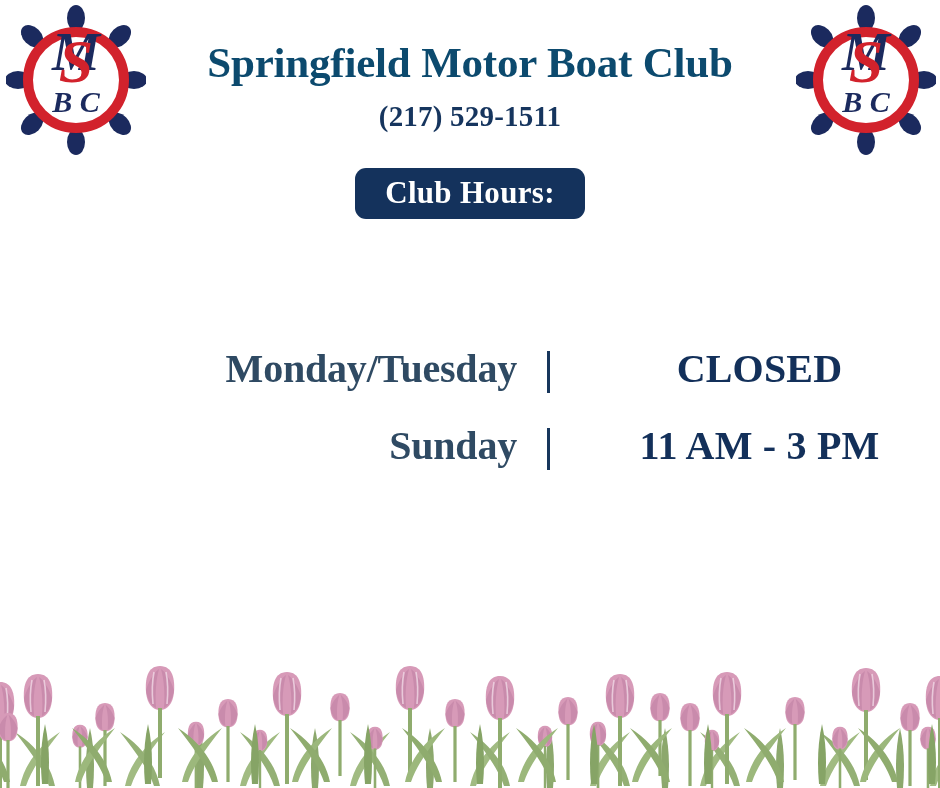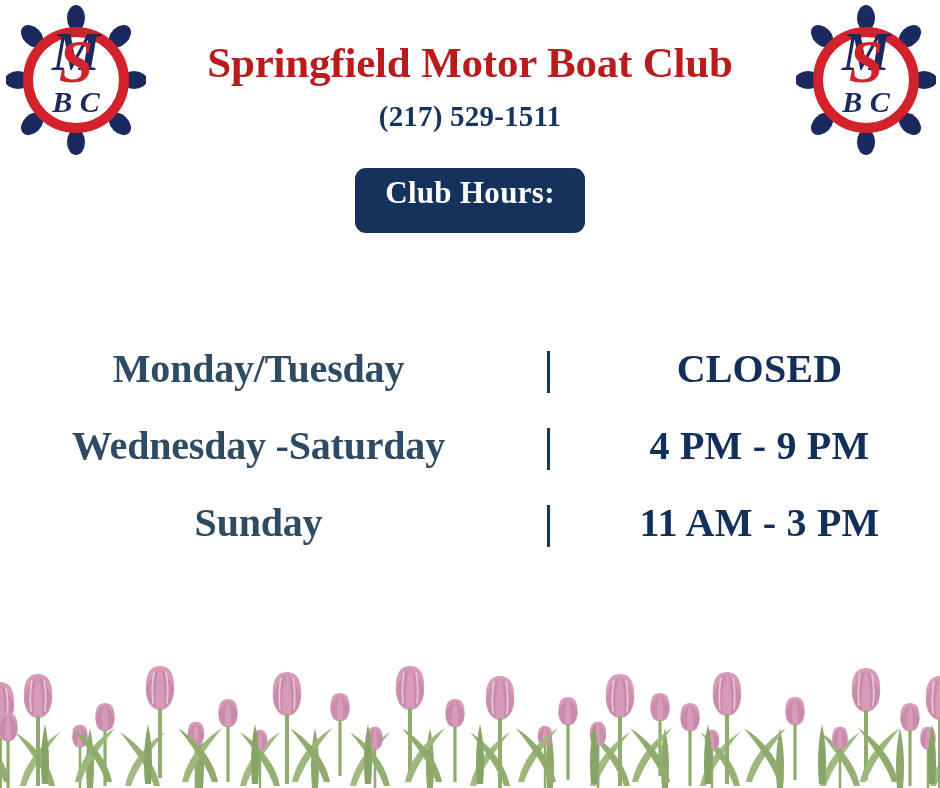--- a/index.html
+++ b/index.html
@@ -40,21 +40,21 @@
   .title-block {
     position: absolute;
     left: 150px;
     top: 40px;
     width: 640px;
     text-align: center;
   }
   .club-title {
     font-size: 43px;
     font-weight: bold;
-    color: #b91c1c;
+    color: #0c4a6e;
     letter-spacing: -0.2px;
     line-height: 1.05;
     white-space: nowrap;
   }
   .club-phone {
     margin-top: 15px;
     font-size: 29px;
     font-weight: bold;
     color: #16355e;
     letter-spacing: 0.2px;
@@ -68,21 +68,21 @@
     width: 940px;
     text-align: center;
   }
   .badge {
     display: inline-block;
     background: #14325c;
     color: #ffffff;
     font-size: 31px;
     font-weight: bold;
     border-radius: 11px;
-    padding: 7px 30px 22px 30px;
+    padding: 7px 30px 8px 30px;
     letter-spacing: 0.3px;
     line-height: 1.15;
   }
 
   
   .hours {
     position: absolute;
     left: 0;
     top: 330px;
     width: 940px;
@@ -93,21 +93,21 @@
     width: 940px;
   }
   .hours-table tr { height: 77px; }
   .hours-table td {
     padding: 0;
     vertical-align: middle;
     white-space: nowrap;
   }
   .col-day {
     width: 517px;
-    text-align: center;
+    text-align: right;
     padding-right: 0;
     font-size: 40px;
     font-weight: bold;
     color: #2f4a63;
     letter-spacing: -0.2px;
   }
   .col-sep {
     width: 62px;
     text-align: center;
     font-size: 40px;
@@ -249,25 +249,20 @@
 
   <div class="hours">
     <table class="hours-table">
       <tbody>
         <tr>
           <td class="col-day">Monday/Tuesday</td>
           <td class="col-sep"><span class="sep-bar"></span></td>
           <td class="col-value">CLOSED</td>
         </tr>
         <tr>
-          <td class="col-day">Wednesday -Saturday</td>
-          <td class="col-sep"><span class="sep-bar"></span></td>
-          <td class="col-value">4 PM - 9 PM</td>
-        </tr>
-        <tr>
           <td class="col-day">Sunday</td>
           <td class="col-sep"><span class="sep-bar"></span></td>
           <td class="col-value">11 AM - 3 PM</td>
         </tr>
       </tbody>
     </table>
   </div>
 
   <div class="tulip-border">
     <svg viewBox="0 0 940 128" preserveAspectRatio="none" xmlns="http://www.w3.org/2000/svg" aria-label="decorative pink tulip border">

